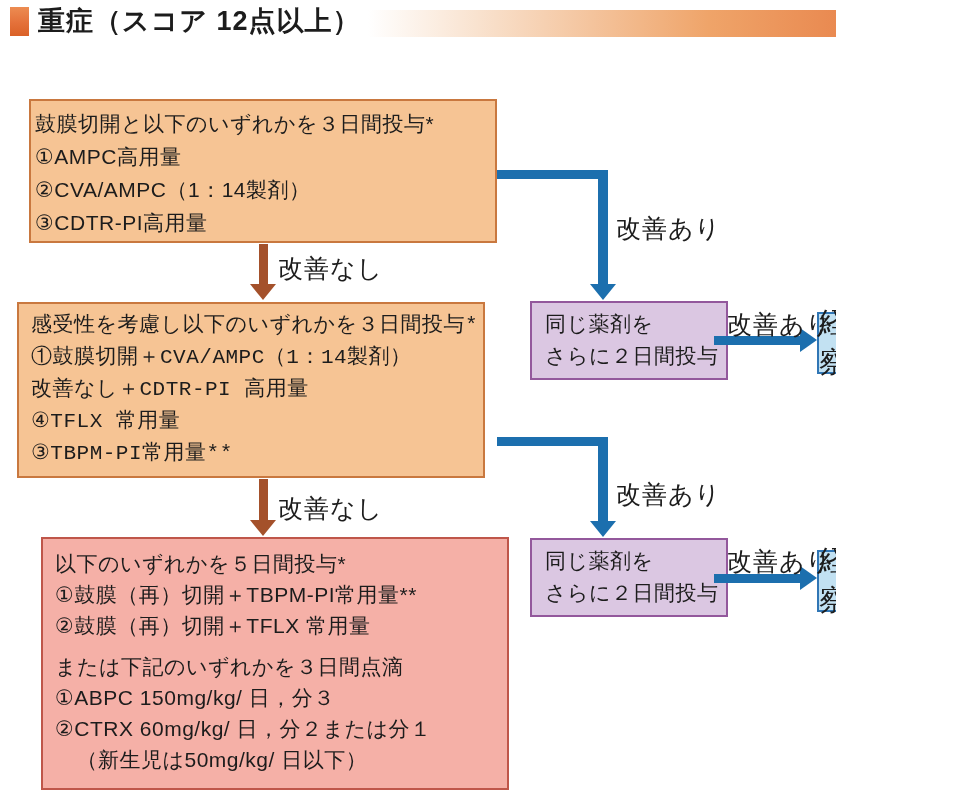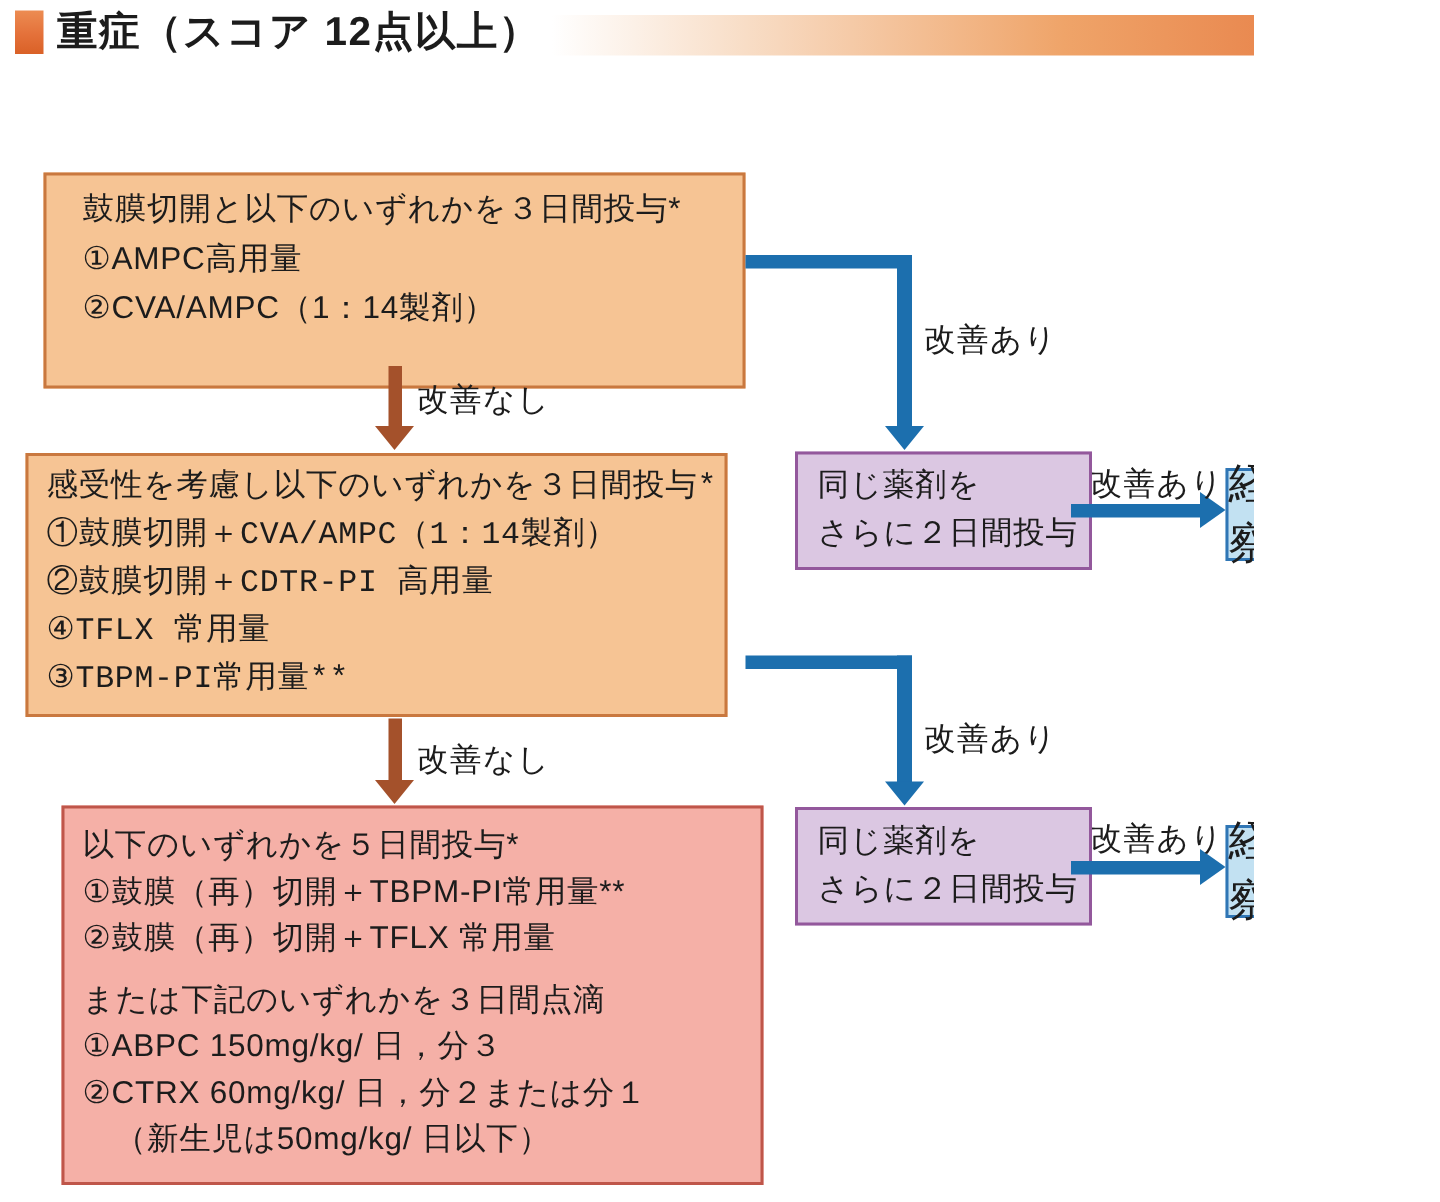--- a/index.html
+++ b/index.html
@@ -25,21 +25,21 @@
   .title-marker{position:absolute;left:10px;top:7px;width:19px;height:29px;
     background:linear-gradient(180deg,#ec8c52 0%,#e4713a 55%,#da6127 100%);}
   .page-title{position:absolute;left:38px;top:3px;margin:0;font-size:27px;font-weight:bold;
     letter-spacing:1px;white-space:nowrap;}
   .title-bar{position:absolute;left:368px;top:10px;width:588px;height:27px;
     background:linear-gradient(90deg,rgba(255,255,255,0) 0%,#f8ddc6 22%,#efa469 58%,#e4713a 100%);}
   
   .fbox{position:absolute;box-sizing:border-box;font-size:21px;letter-spacing:.5px;}
   .fbox .bline{white-space:nowrap;}
   .box-step1{left:29px;top:99px;width:468px;height:144px;background:var(--box-orange-fill);
-    border:2px solid var(--box-orange-border);padding:6px 24px;line-height:33px;margin-top:16px;}
+    border:2px solid var(--box-orange-border);padding:6px 4px;line-height:33px;}
   .box-step2{left:17px;top:302px;width:468px;height:176px;background:var(--box-orange-fill);
     border:2px solid var(--box-orange-border);padding:6px 12px;line-height:32px;font-family:Liberation Mono, monospace;}
   .box-step3{left:41px;top:537px;width:468px;height:253px;background:var(--box-pink-fill);
     border:2px solid var(--box-pink-border);padding:9px 12px;line-height:31px;}
   .box-step3 .group2{margin-top:10px;}
   .box-purple{width:198px;height:79px;background:var(--box-purple-fill);
     border:2px solid var(--box-purple-border);padding:5px 13px;line-height:32px;margin-left:15px;}
   .box-purple.p1{left:515px;top:301px;position:absolute;}
   .box-purple.p2{left:515px;top:538px;position:absolute;}
   .box-blue{width:114px;height:58px;background:var(--box-blue-fill);
@@ -52,41 +52,42 @@
   .seg.blue{background:var(--arrow-blue);}
   .seg.brown{background:var(--arrow-brown);}
   .head-down{position:absolute;width:0;height:0;
     border-left:13px solid transparent;border-right:13px solid transparent;border-top:16px solid;}
   .head-down.blue{border-top-color:var(--arrow-blue);}
   .head-down.brown{border-top-color:var(--arrow-brown);}
   .head-right{position:absolute;width:0;height:0;
     border-top:12px solid transparent;border-bottom:12px solid transparent;
     border-left:17px solid var(--arrow-blue);}
   
-  .elabel{position:absolute;font-size:21px;letter-spacing:1px;white-space:nowrap;}
+  .elabel{position:absolute;font-size:25px;letter-spacing:1px;white-space:nowrap;}
 </style>
 </head>
 <body>
 
 <div class="canvas">
 
   <div class="title-marker"></div>
   <h1 class="page-title">重症（スコア 12点以上）</h1>
   <div class="title-bar"></div>
 
   <div class="fbox box-step1">
     <div class="bline">鼓膜切開と以下のいずれかを３日間投与*</div>
     <div class="bline">①AMPC高用量</div>
     <div class="bline">②CVA/AMPC（1：14製剤）</div>
+    <div class="bline">③CDTR-PI高用量</div>
   </div>
 
   <div class="fbox box-step2">
     <div class="bline">感受性を考慮し以下のいずれかを３日間投与*</div>
     <div class="bline">①鼓膜切開＋CVA/AMPC（1：14製剤）</div>
-    <div class="bline">②鼓膜切開＋CDTR-PI 高用量</div>
+    <div class="bline">改善なし＋CDTR-PI 高用量</div>
     <div class="bline">④TFLX 常用量</div>
     <div class="bline">③TBPM-PI常用量**</div>
   </div>
 
   <div class="fbox box-step3">
     <div class="group1">
       <div class="bline">以下のいずれかを５日間投与*</div>
       <div class="bline">①鼓膜（再）切開＋TBPM-PI常用量**</div>
       <div class="bline">②鼓膜（再）切開＋TFLX 常用量</div>
     </div>

